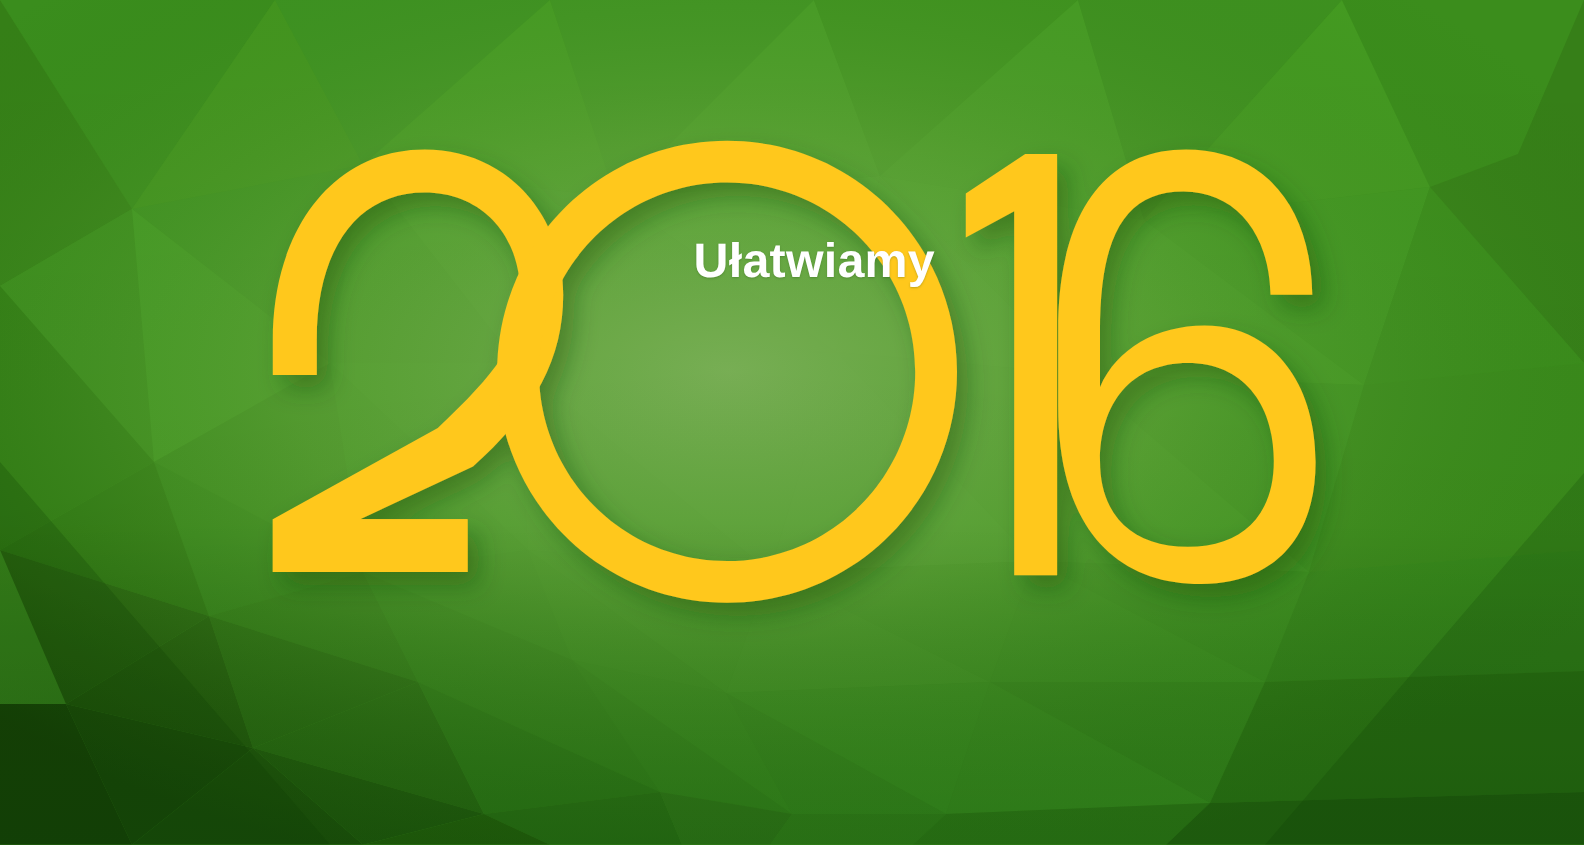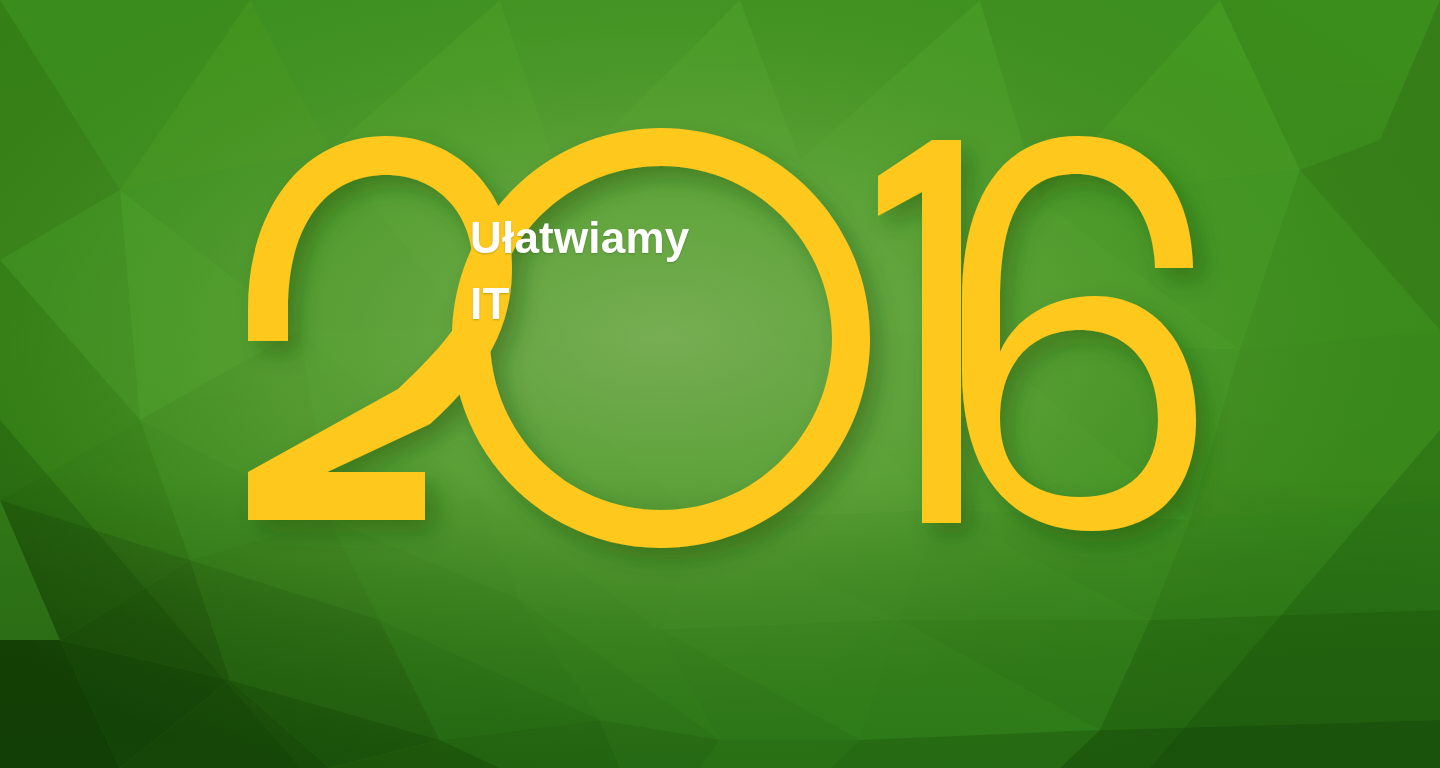--- a/index.html
+++ b/index.html
@@ -26,21 +26,21 @@
     inset: 0;
     width: 1440px;
     height: 768px;
     display: block;
   }
   .tagline-block {
     position: absolute;
     left: 470px;
     top: 205px;
     width: 380px;
-    text-align: left;
+    text-align: right;
     color: #ffffff;
     font-weight: bold;
     font-size: 44px;
     line-height: 66px;
     letter-spacing: 0.2px;
     text-shadow: 0 1px 2px rgba(30, 70, 10, 0.28);
     user-select: none;
   }
   .tagline-line {
     display: block;
@@ -240,16 +240,15 @@
           C 1000 470 1031 497 1080 497
           C 1128 497 1158 470 1158 419
           C 1158 366 1129 330 1080 330
           Z"></path>
       </g>
     </g>
   </svg>
 
   <div class="tagline-block">
     <span class="tagline-line">Ułatwiamy</span>
-    <span class="tagline-line">IT</span>
   </div>
 
 </div>
 
 </body></html>

